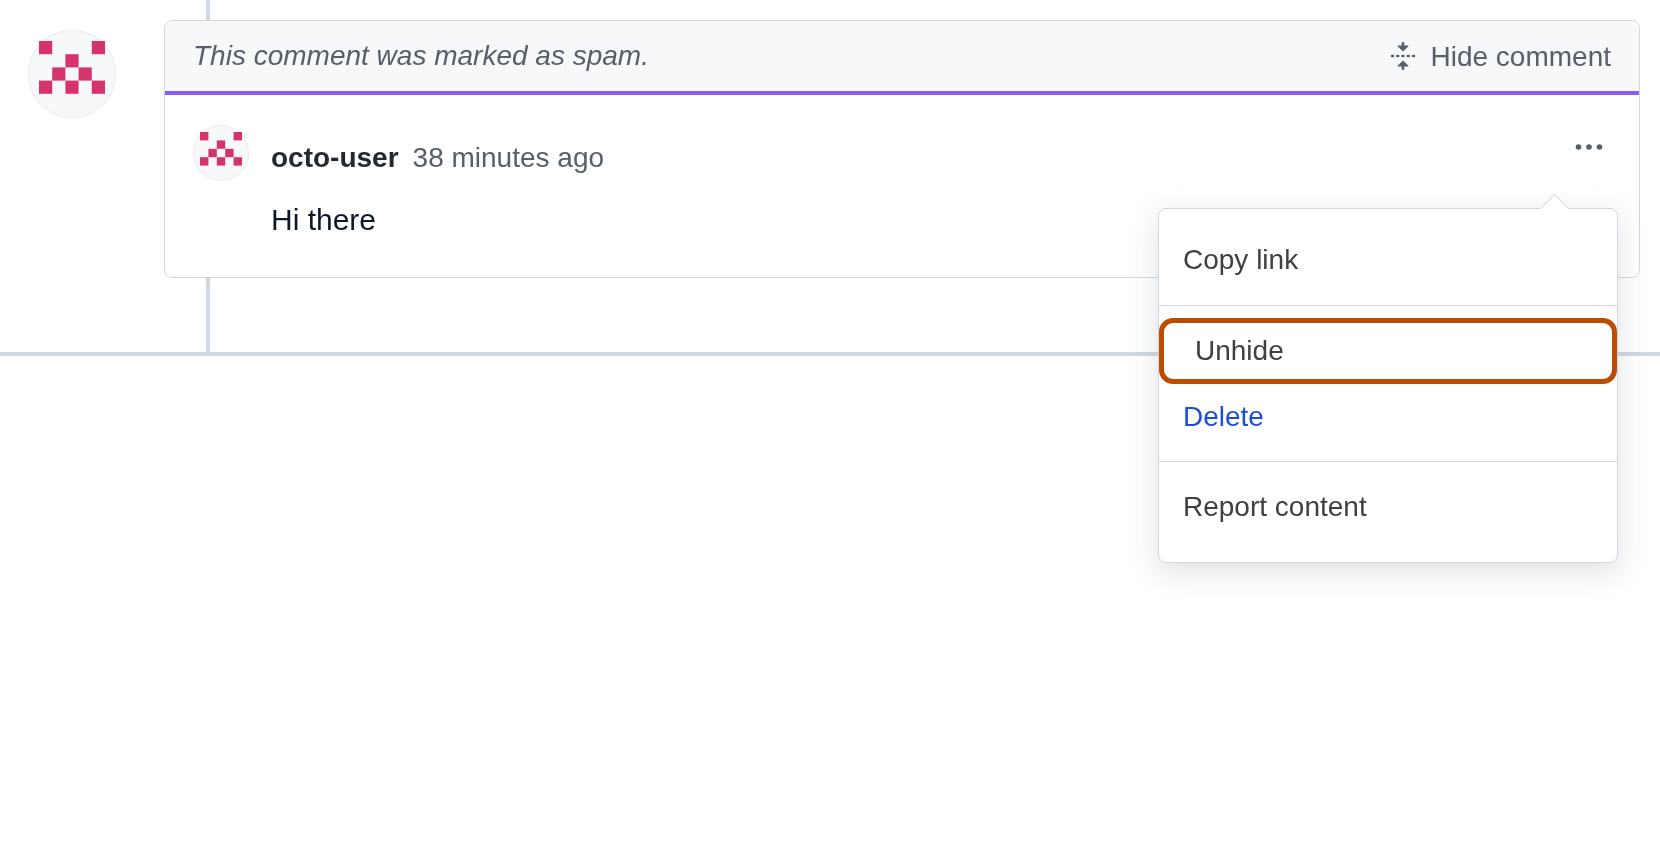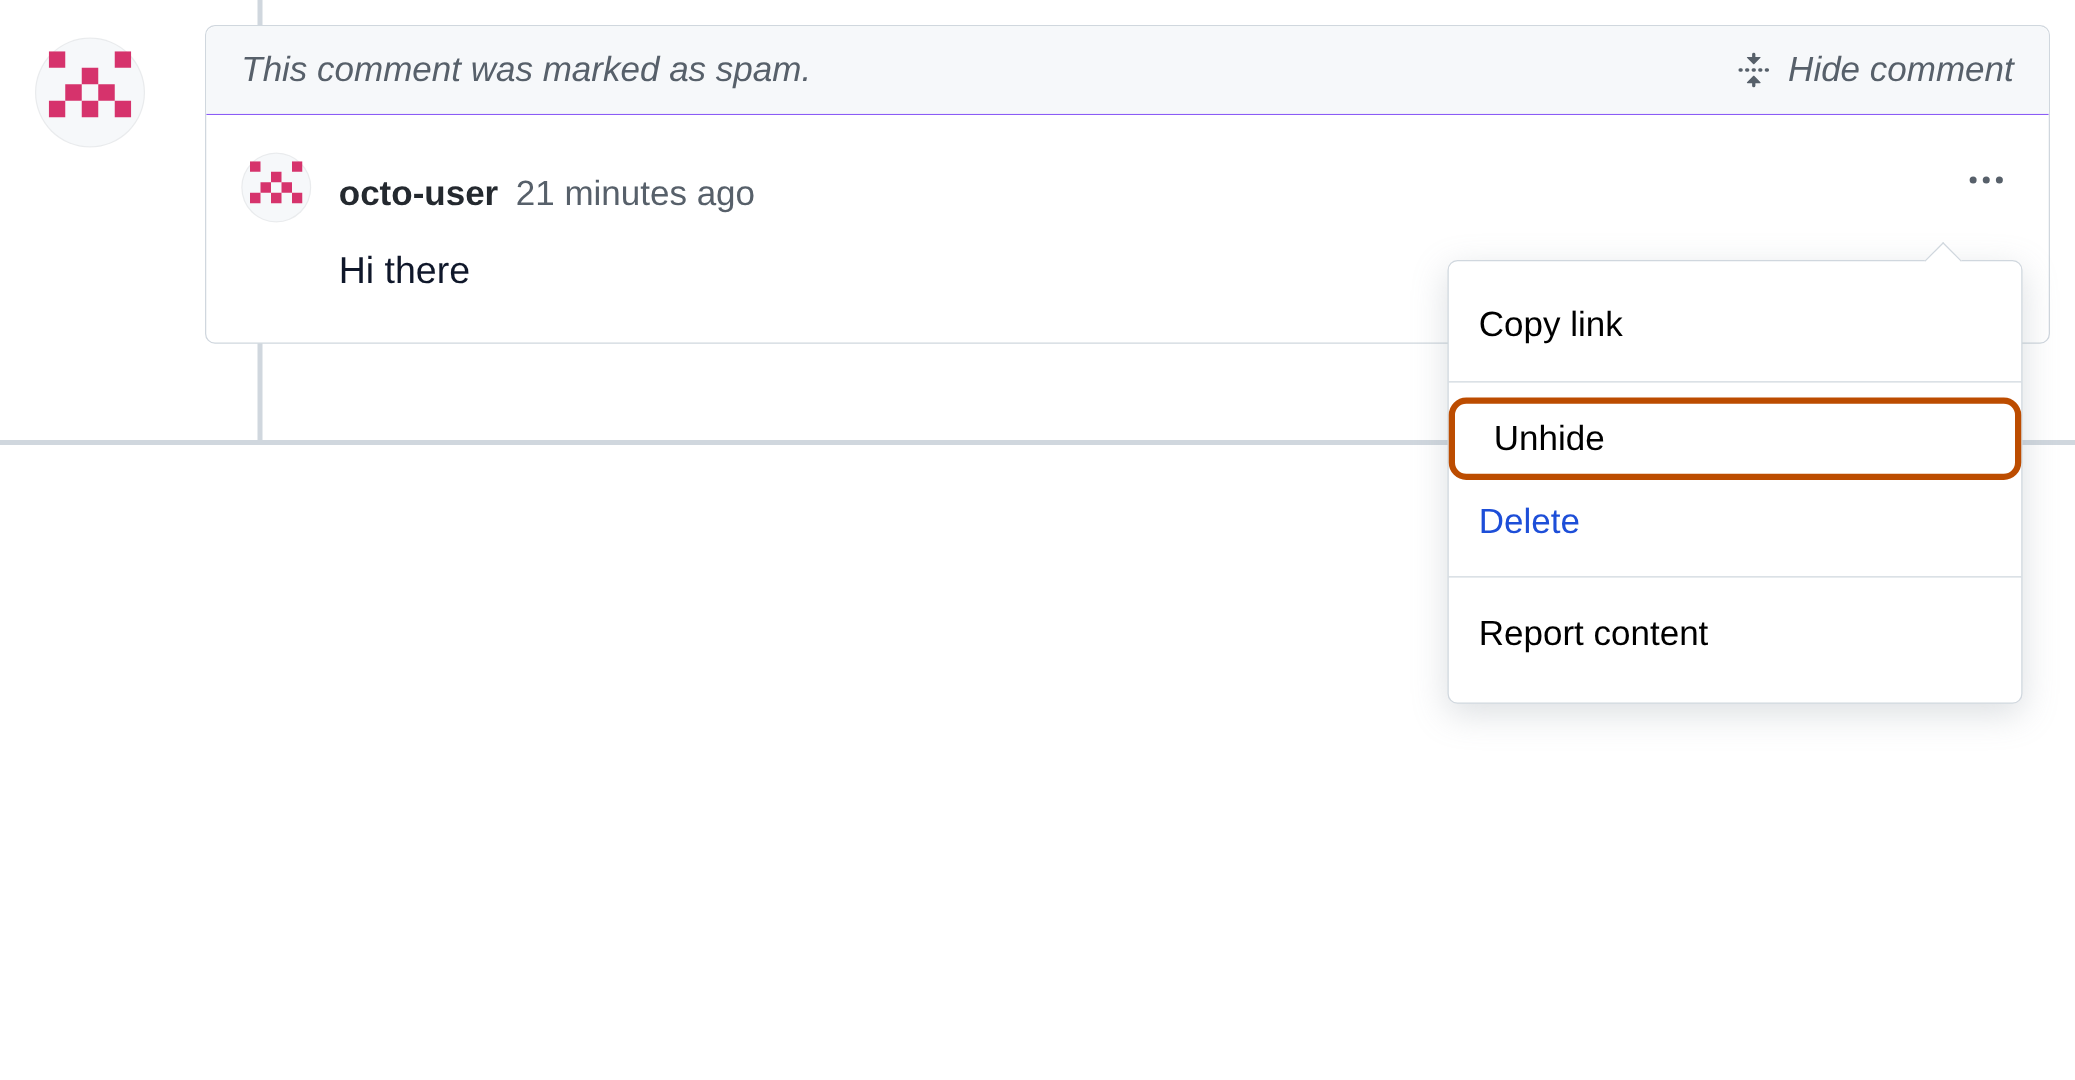--- a/index.html
+++ b/index.html
@@ -61,40 +61,39 @@
     border: 1px solid #d0d7de;
     border-radius: 8px;
     background: #ffffff;
     z-index: 5;
   }
   .comment-header {
     display: flex;
     align-items: center;
     justify-content: space-between;
     padding: 18px 28px 18px 28px;
-    border-bottom: 1px solid #8b5cf6;
+    border-bottom: 4px solid #8b5cf6;
     background: #f6f8fa;
     border-radius: 8px 8px 0 0;
   }
   .spam-note {
     font-style: italic;
     color: #57606a;
     font-size: 28px;
   }
   .hide-comment-btn {
     display: flex;
-    align-items: center;
+    align-items: flex-end;
     gap: 10px;
     color: #57606a;
     font-size: 28px;
     cursor: pointer;
     background: none;
     border: none;
     font-family: inherit;
-    font-style: italic;
   }
   .fold-icon {
     display: inline-flex;
     align-items: center;
     justify-content: center;
     width: 34px;
     height: 34px;
     color: #57606a;
   }
   
@@ -183,21 +182,21 @@
     margin: 0;
   }
   .dropdown-item {
     display: block;
     width: 100%;
     text-align: left;
     border: none;
     background: none;
     font-size: 28px;
     padding: 14px 24px;
-    color: #000000;
+    color: #404040;
     cursor: pointer;
     font-family: inherit;
     line-height: 1.35;
   }
   .dropdown-item.danger { color: #1d4ed8; }
   .dropdown-item.highlighted {
     outline: 5px solid #bc4c00;
     outline-offset: -5px;
     border-radius: 14px;
     padding-left: 36px;
@@ -245,21 +244,21 @@
           <rect x="1" y="2" width="1" height="1"></rect>
             <rect x="3" y="2" width="1" height="1"></rect>
           <rect x="0" y="3" width="1" height="1"></rect>
             <rect x="2" y="3" width="1" height="1"></rect>
             <rect x="4" y="3" width="1" height="1"></rect>
         </svg>
       </div>
       <div class="comment-main">
         <div class="comment-meta">
           <span class="author">octo-user</span>
-          <span class="timestamp">21 minutes ago</span>
+          <span class="timestamp">38 minutes ago</span>
         </div>
         <div class="comment-text">Hi there</div>
       </div>
       <button class="kebab-btn">
         <svg viewBox="0 0 16 16" width="28" height="28" fill="currentColor">
           <circle cx="2" cy="8" r="1.6"></circle>
             <circle cx="8" cy="8" r="1.6"></circle>
             <circle cx="14" cy="8" r="1.6"></circle>
         </svg>
       </button>

